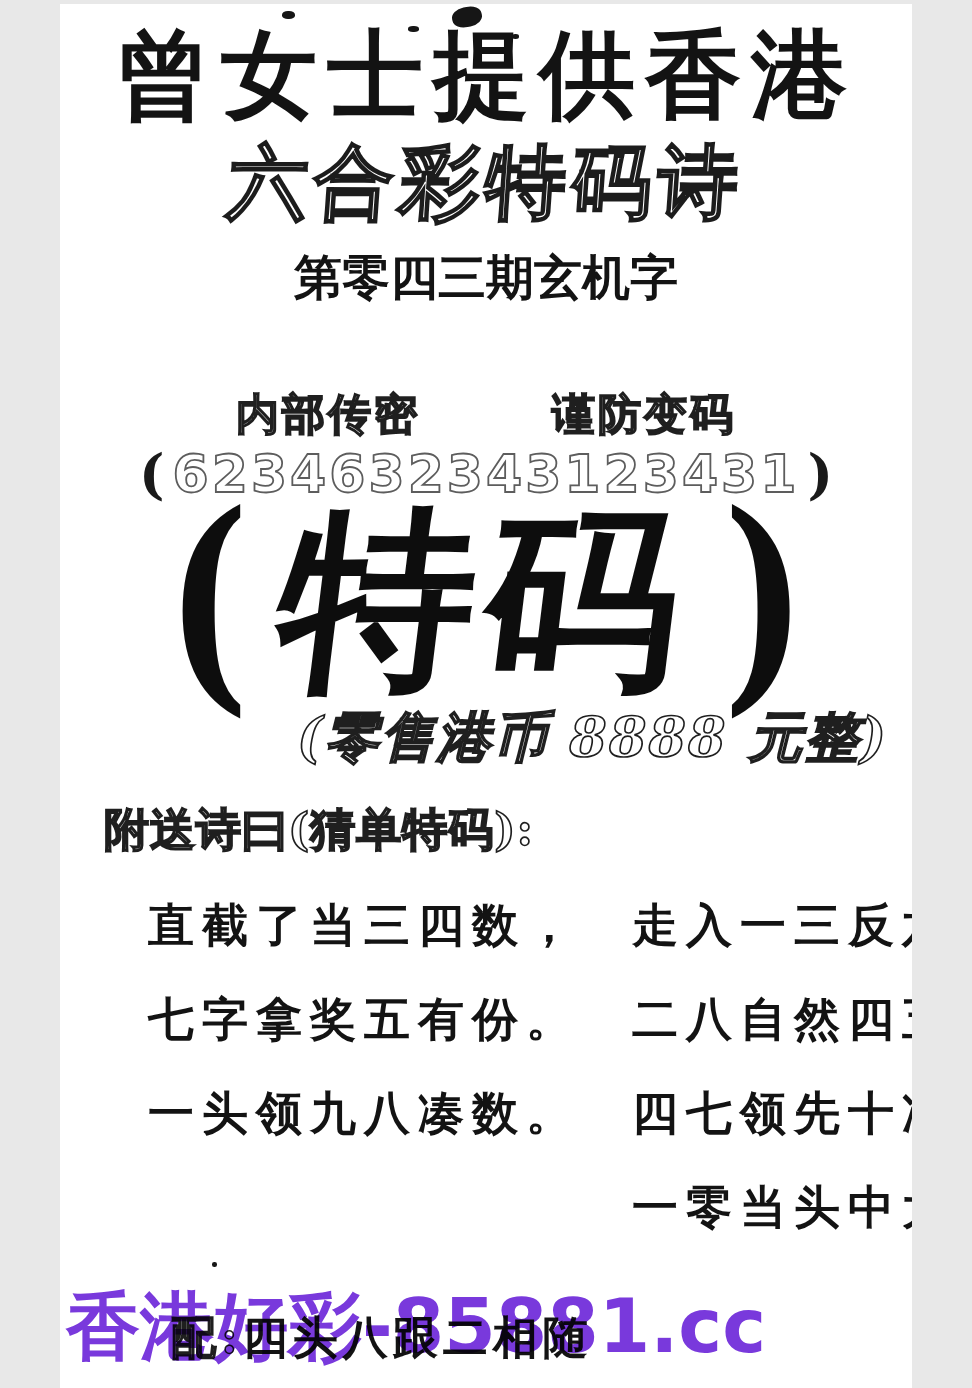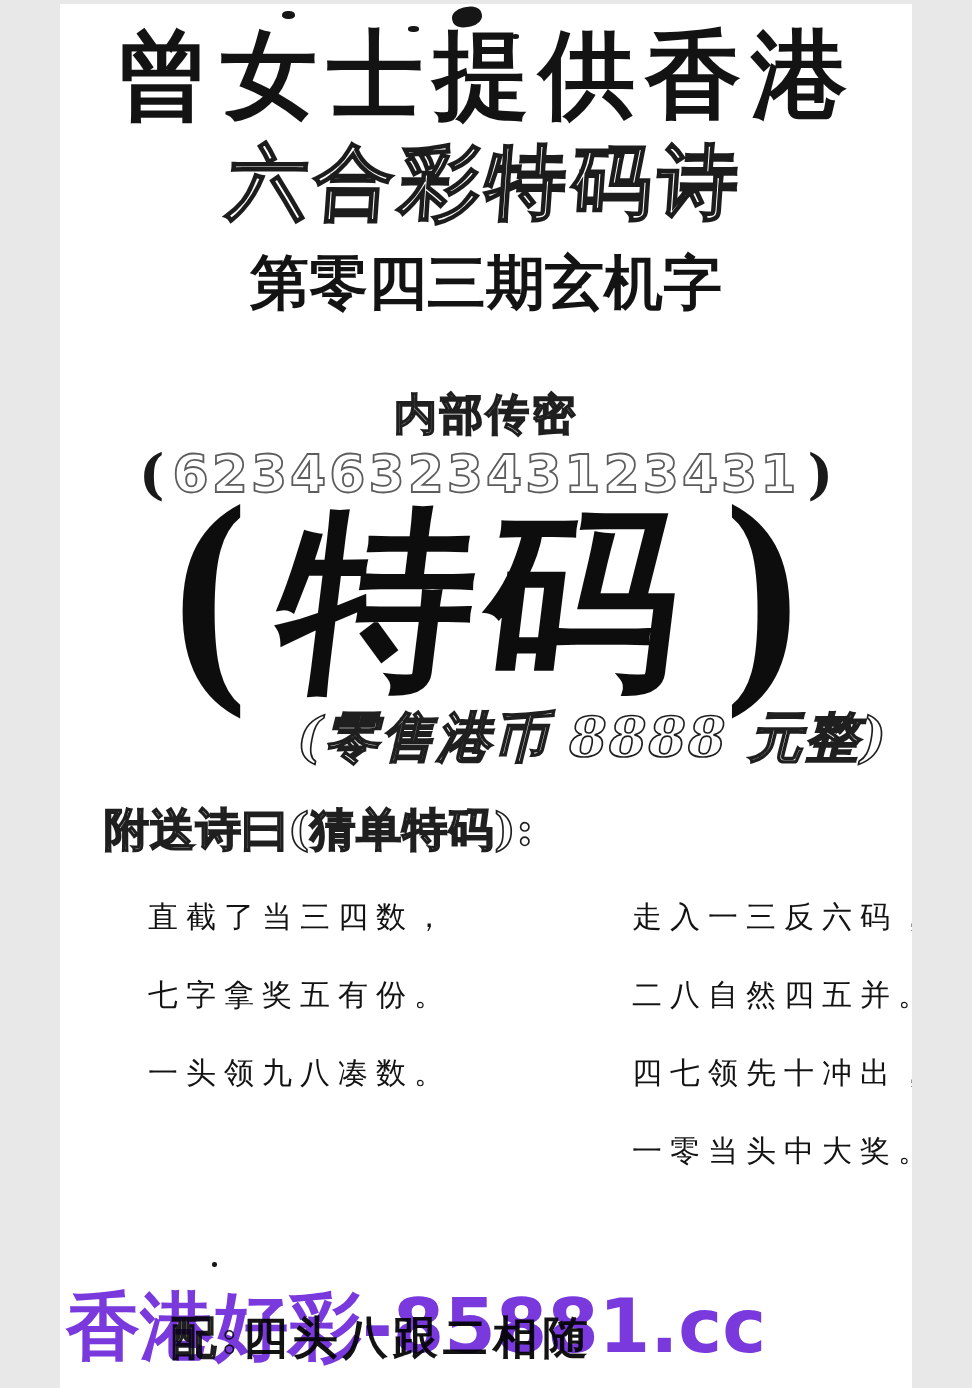--- a/index.html
+++ b/index.html
@@ -30,21 +30,21 @@
   }
   .title2{
     top:136px;
     font-size:80px;font-weight:700;
     letter-spacing:6px;line-height:1.05;
     -webkit-text-stroke:2px #1c1c1c;
     transform:skewX(-4deg);
   }
   .issue{
     top:248px;
-    font-size:59px;font-weight:700;
+    font-size:48px;font-weight:700;
     letter-spacing:0px;line-height:1.05;
   }
 
   
   .notes-row{
     top:382px;left:0;right:0;
     display:flex;justify-content:center;gap:132px;
     font-size:43px;font-weight:700;
     letter-spacing:3px;
   }
@@ -91,21 +91,21 @@
   }
 
   
   .poem-intro{
     top:796px;left:44px;
     font-size:45px;font-weight:700;
     letter-spacing:1px;
   }
   .poem-col{
     top:898px;
-    font-size:30px;font-weight:400;
+    font-size:46px;font-weight:700;
     line-height:1;
   }
   .poem-col .line{
     letter-spacing:8px;
     margin-bottom:48px;
     white-space:nowrap;
   }
   .poem-left{left:88px;}
   .poem-right{left:572px;}
 
@@ -157,20 +157,21 @@
   <div class="noise n10"></div>
 
   <div class="abs centered title1 solid">曾女士提供香港</div>
 
   <div class="abs centered title2 outline">六合彩特码诗</div>
 
   <div class="abs centered issue solid">第零四三期玄机字</div>
 
   <div class="abs notes-row">
     <span class="outline">内部传密</span>
+    <span class="outline">谨防变码</span>
   </div>
 
   <div class="abs code-row">
     <span class="code-paren">(</span>
     <span class="code-digits">6234632343123431</span>
     <span class="code-paren">)</span>
   </div>
 
   <div class="abs big-row">
     <span class="big-paren">(</span>

